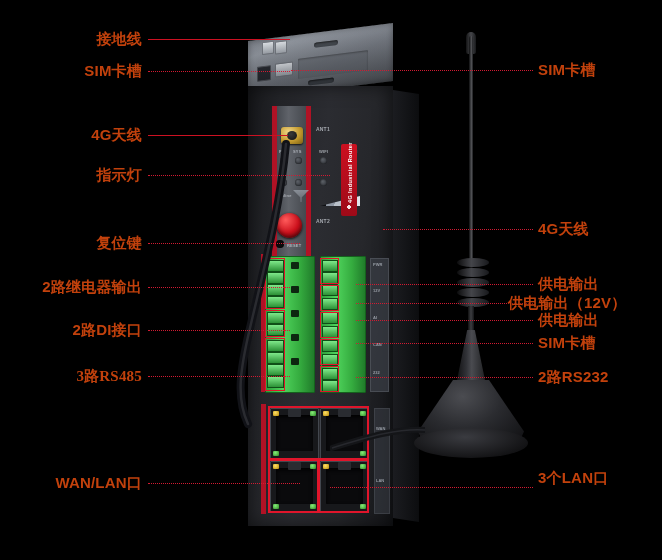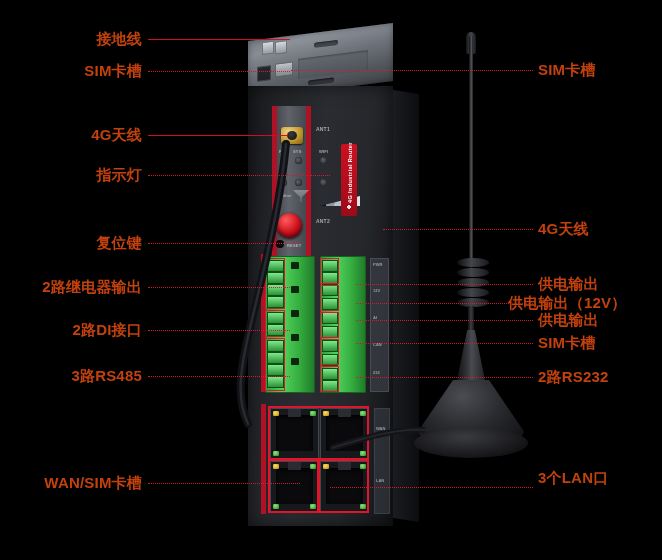--- a/index.html
+++ b/index.html
@@ -425,23 +425,23 @@
       <div class="label left" style="right: 520px; top: 135px;">4G天线</div>
       <div class="leader dotted" style="left: 148px; top: 175px; width: 182px;"></div>
       <div class="label left" style="right: 520px; top: 175px;">指示灯</div>
       <div class="leader dotted" style="left: 148px; top: 243px; width: 152px;"></div>
       <div class="label left" style="right: 520px; top: 243px;">复位键</div>
       <div class="leader dotted" style="left: 148px; top: 287px; width: 142px;"></div>
       <div class="label left" style="right: 520px; top: 287px;">2路继电器输出</div>
       <div class="leader dotted" style="left: 148px; top: 330px; width: 142px;"></div>
       <div class="label left" style="right: 520px; top: 330px;">2路DI接口</div>
       <div class="leader dotted" style="left: 148px; top: 376px; width: 142px;"></div>
-      <div class="label left" style="right: 520px; top: 376px;">3路RS485</div>
+      <div class="label left" style="right: 520px; top: 376px; font-family: Liberation Serif, serif;">3路RS485</div>
       <div class="leader dotted" style="left: 148px; top: 483px; width: 152px;"></div>
-      <div class="label left" style="right: 520px; top: 483px;">WAN/SIM卡槽</div>
+      <div class="label left" style="right: 520px; top: 483px;">WAN/LAN口</div>
       <div class="leader dotted" style="left: 291px; top: 70px; width: 242px;"></div>
       <div class="label right" style="left: 538px; top: 70px;">SIM卡槽</div>
       <div class="leader dotted" style="left: 383px; top: 229px; width: 150px;"></div>
       <div class="label right" style="left: 538px; top: 229px;">4G天线</div>
       <div class="leader dotted" style="left: 356px; top: 284px; width: 177px;"></div>
       <div class="label right" style="left: 538px; top: 284px;">供电输出</div>
       <div class="leader dotted" style="left: 356px; top: 303px; width: 177px;"></div>
       <div class="label right" style="left: 508px; top: 303px;">供电输出（12V）</div>
       <div class="leader dotted" style="left: 356px; top: 320px; width: 177px;"></div>
       <div class="label right" style="left: 538px; top: 320px;">供电输出</div>

